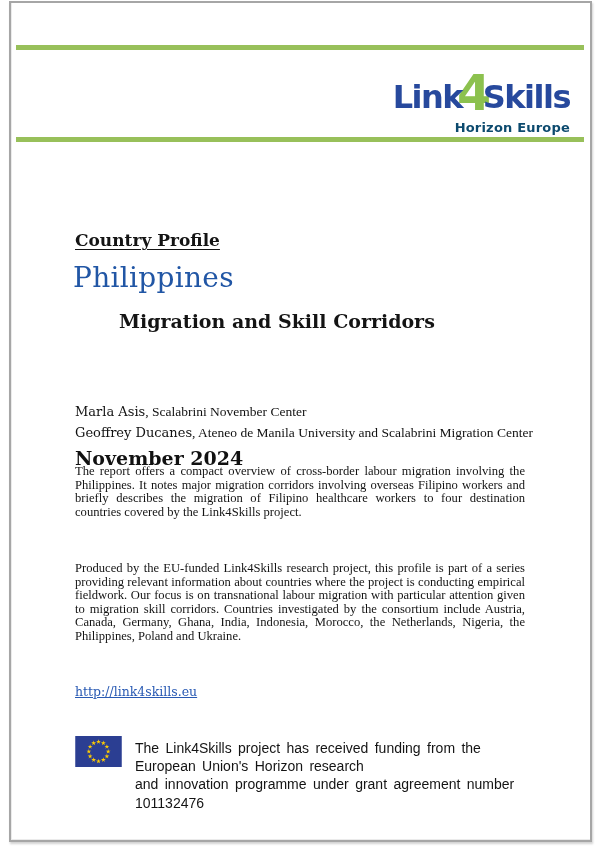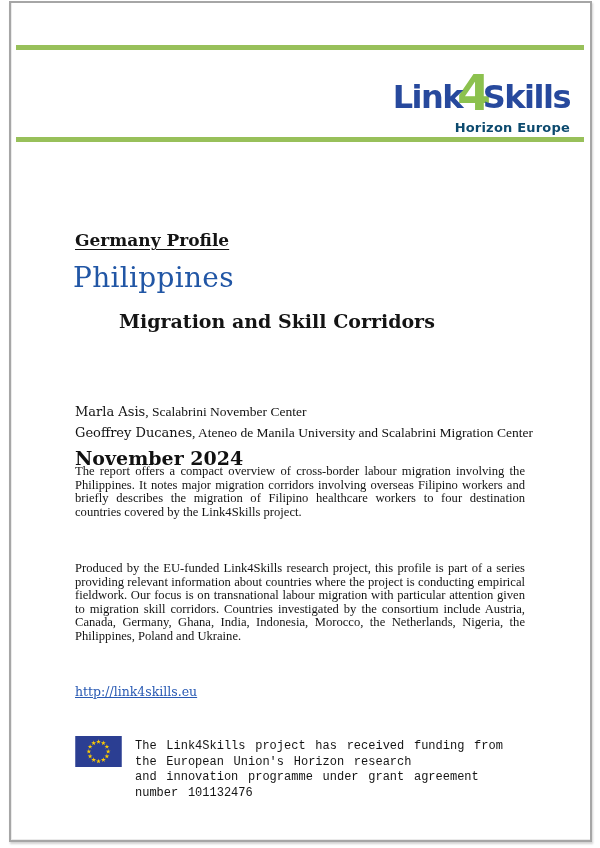--- a/index.html
+++ b/index.html
@@ -63,40 +63,40 @@
   .weblink{
     position:absolute;left:75px;top:684px;
     font-family:"DejaVu Serif",serif;font-size:12.5px;
     color:#2859b3;text-decoration:underline;cursor:pointer;
   }
   .footer{
     position:absolute;left:75px;top:736px;display:flex;gap:13px;align-items:flex-start;
   }
   .eu-flag{width:47px;height:31px;flex:none;display:block;}
   .funding{
-    font-family:Liberation Mono, monospace;font-size:12px;line-height:1.3;
+    font-family:Liberation Sans, sans-serif;font-size:14px;line-height:1.3;
     color:#141414;width:394px;word-spacing:2.5px;padding-top:3px;
   }
 </style>
 </head>
 <body>
 
 <div class="page">
   <div class="frame"></div>
 
   <div class="rule rule-top"></div>
 
   <div class="logo-wrap">
     <div class="logo-text"><span class="logo-link">Link</span><span class="logo-four">4</span><span class="logo-skills">Skills</span></div>
     <div class="logo-tagline">Horizon Europe</div>
   </div>
 
   <div class="rule rule-bottom"></div>
 
-  <div class="eyebrow">Germany Profile</div>
+  <div class="eyebrow">Country Profile</div>
   <div class="title">Philippines</div>
   <div class="subtitle">Migration and Skill Corridors</div>
 
   <div class="byline">
     <div><span class="author-name">Marla Asis</span><span class="author-affiliation">, Scalabrini November Center</span></div>
     <div><span class="author-name">Geoffrey Ducanes</span><span class="author-affiliation">, Ateneo de Manila University and Scalabrini Migration Center</span></div>
   </div>
 
   <div class="pub-date">November 2024</div>
 

